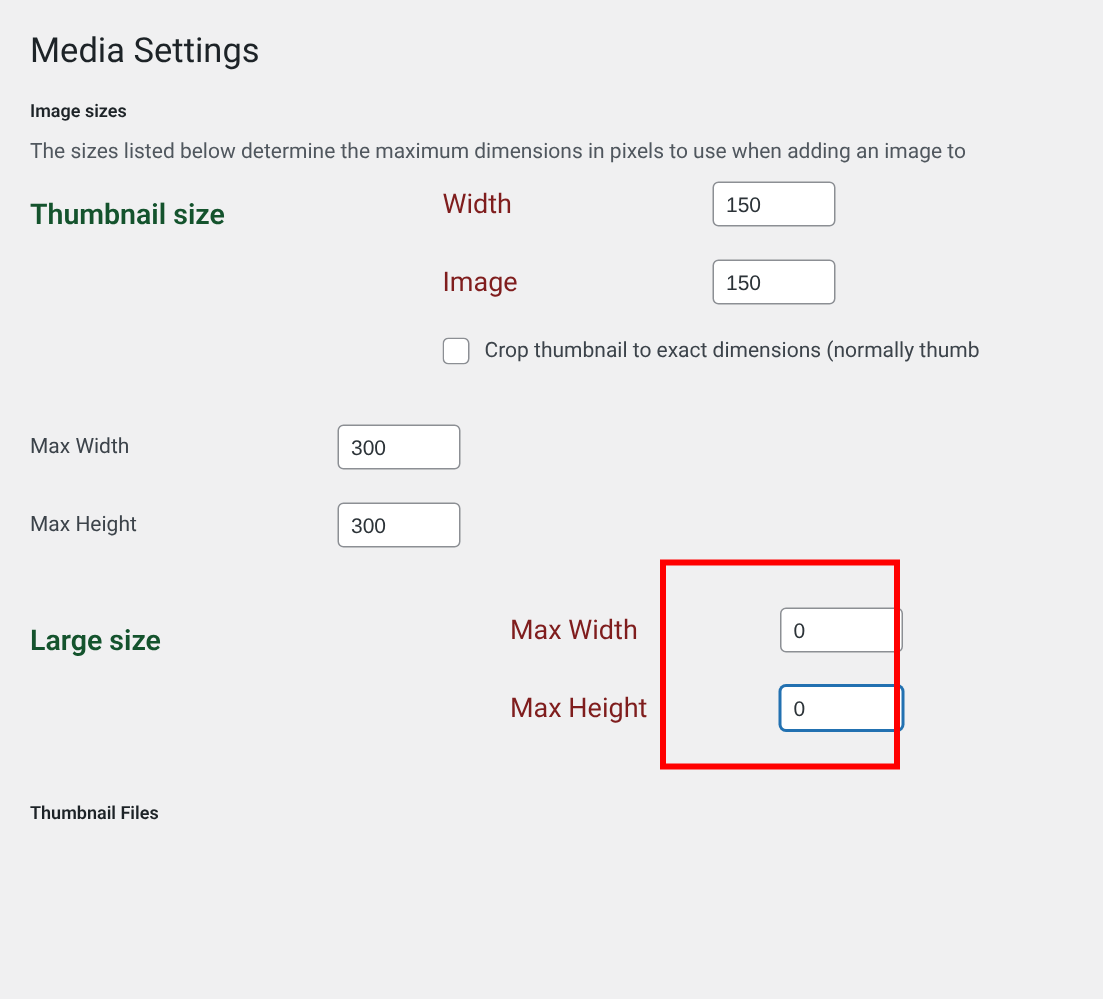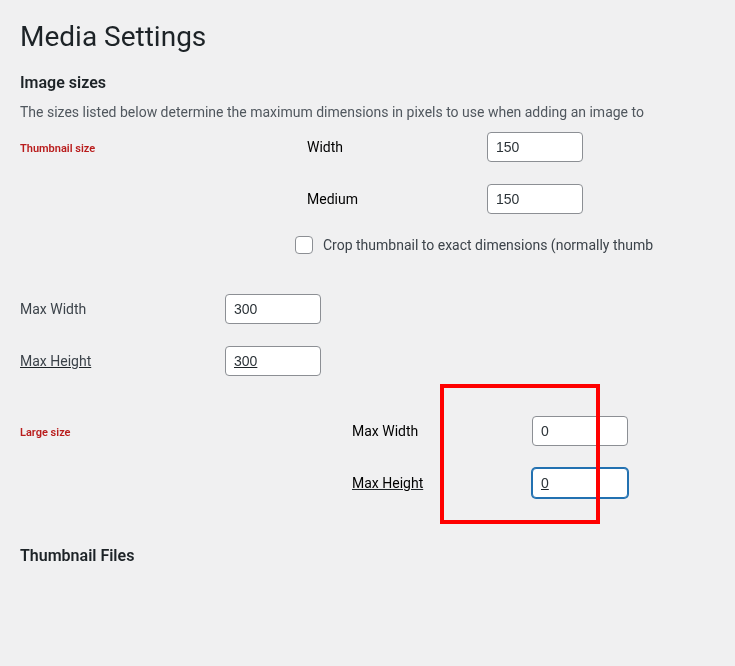--- a/index.html
+++ b/index.html
@@ -8,27 +8,27 @@
       padding: 0;
     }
     body {
       font-family: -apple-system, BlinkMacSystemFont, "Segoe UI", Roboto, sans-serif;
       background: #f0f0f1;
       color: #1d2327;
       padding: 20px;
       width: 735px;
     }
     h1.page-title {
-      font-size: 28px;
+      font-size: 23px;
       font-weight: 400;
       margin-bottom: 20px;
       color: #1d2327;
     }
     h2.section-title {
-      font-size: 16px;
+      font-size: 12px;
       font-weight: 600;
       margin-bottom: 12px;
       color: #1d2327;
     }
     p.description {
       font-size: 14px;
       color: #50575e;
       margin-bottom: 12px;
       white-space: nowrap;
       overflow: hidden;
@@ -37,50 +37,48 @@
       width: 100%;
     }
     .form-row {
       display: flex;
       align-items: flex-start;
       margin-bottom: 10px;
     }
     .row-label {
       width: 275px;
       flex-shrink: 0;
-      font-size: 11px;
+      font-size: 19px;
       font-weight: 600;
-      color: #b91c1c;
+      color: #14532d;
       padding-top: 10px;
     }
     .row-content {
       flex: 1;
     }
     .field-group {
       display: flex;
       align-items: center;
       margin-bottom: 22px;
     }
     .field-group:last-child {
       margin-bottom: 0;
-      text-decoration: underline;
     }
     .field-label {
       width: 180px;
-      font-size: 14px;
-      color: #000000;
-      margin-left: 12px;
+      font-size: 18px;
+      color: #7f1d1d;
     }
     .field-label-wide {
       width: 205px;
       font-size: 14px;
       color: #3c434a;
     }
     input[type="number"] {
-      width: 96px;
+      width: 82px;
       height: 30px;
       padding: 3px 8px;
       font-size: 14px;
       border: 1px solid #8c8f94;
       border-radius: 4px;
       background: #fff;
       color: #2c3338;
     }
     input[type="number"].focused {
       border-color: #2271b1;
@@ -135,21 +133,21 @@
 <div class="form-table">
 
   <div class="form-row">
     <div class="row-label">Thumbnail size</div>
     <div class="row-content">
       <div class="field-group">
         <label class="field-label">Width</label>
         <input type="number" value="150" style="">
       </div>
       <div class="field-group">
-        <label class="field-label">Medium</label>
+        <label class="field-label">Image</label>
         <input type="number" value="150" style="">
       </div>
       <div class="checkbox-row">
         <input type="checkbox" style="">
         <span>Crop thumbnail to exact dimensions (normally thumb</span>
       </div>
     </div>
   </div>
 
   <div class="section-spacer"></div>

